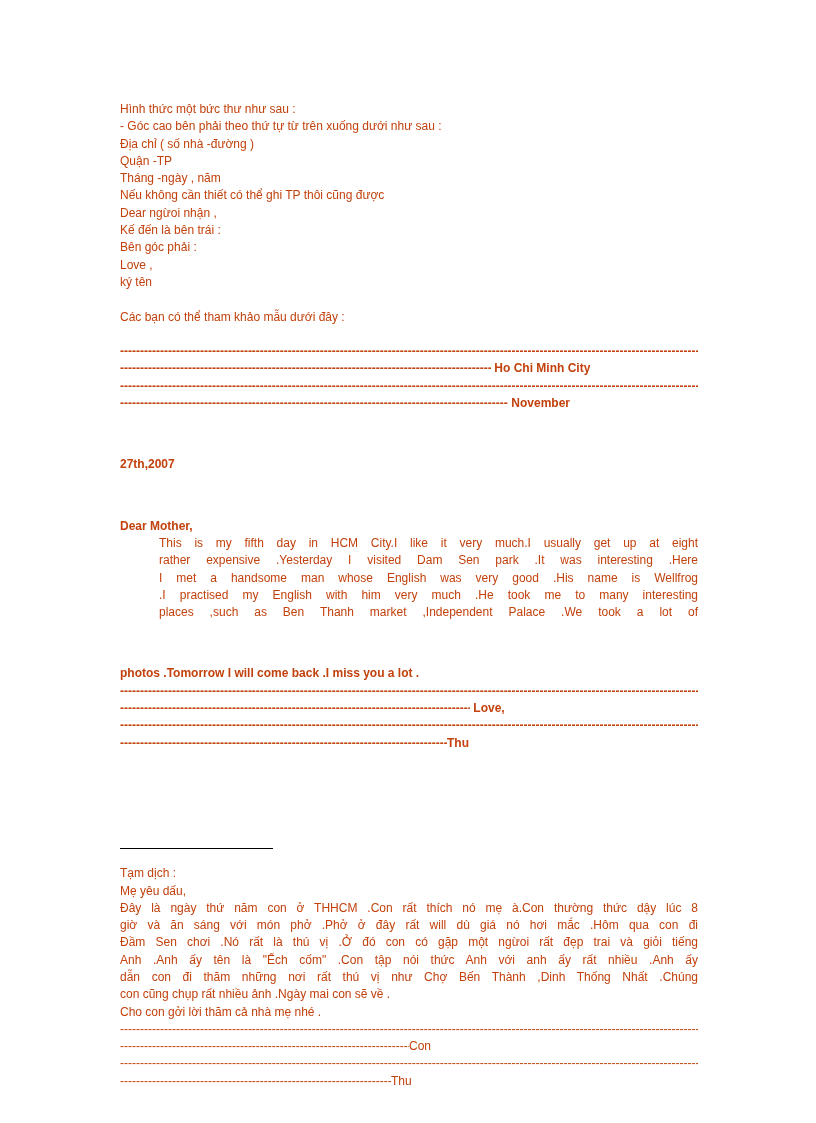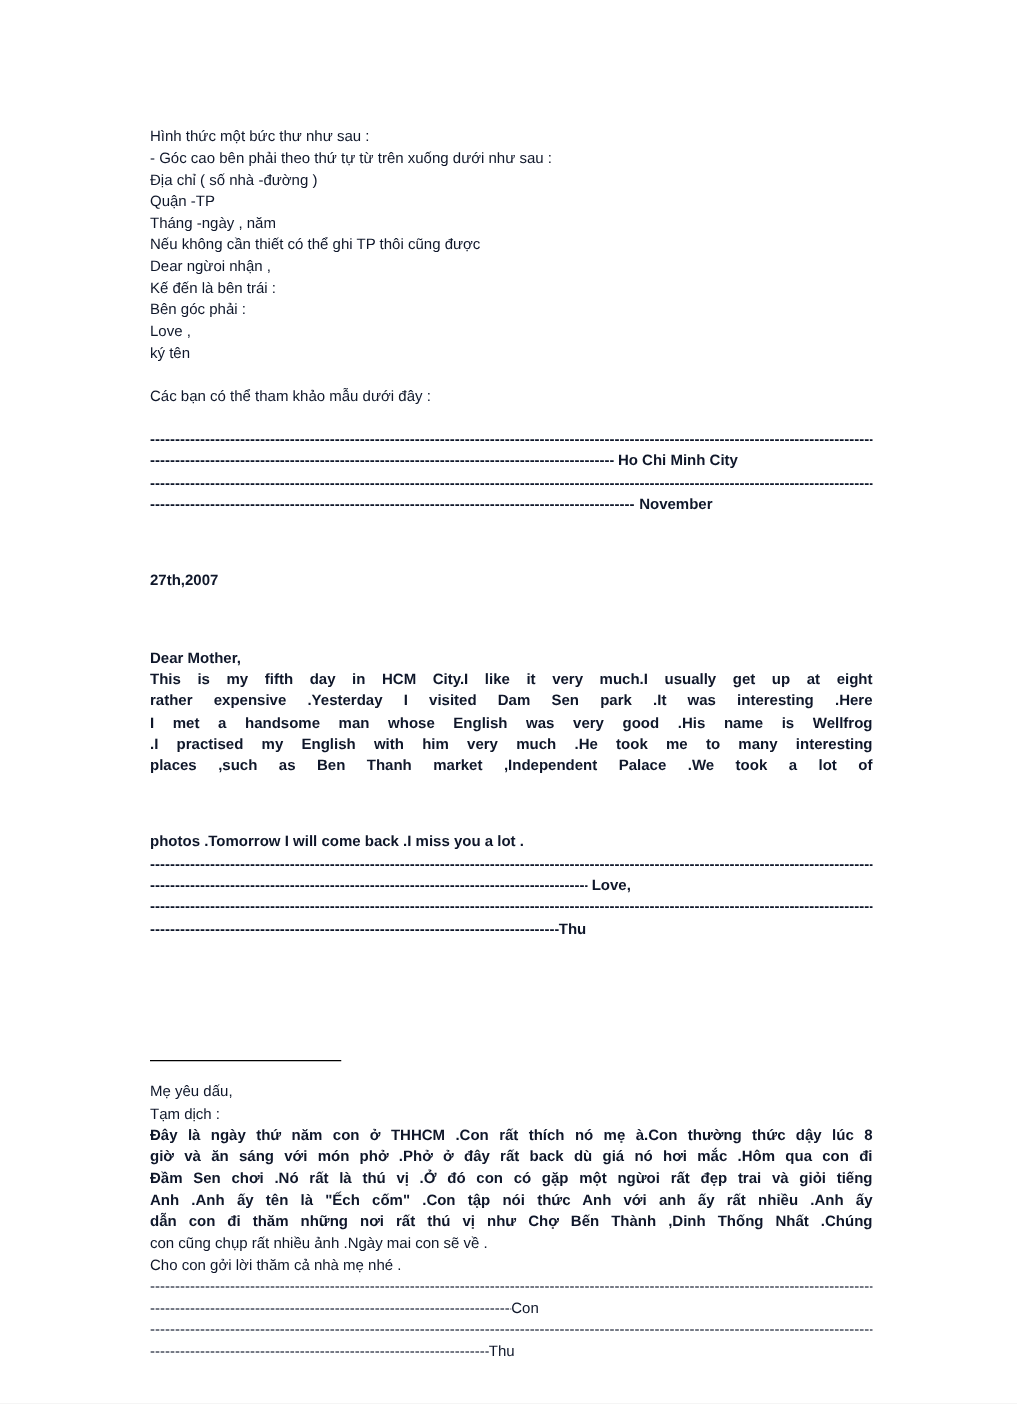--- a/index.html
+++ b/index.html
@@ -15,25 +15,25 @@
   .content {
     position: absolute;
     left: 120px;
     top: 101px;
     width: 578px;
   }
   .line {
     font-size: 12px;
     line-height: 17.3px;
     min-height: 17.3px;
-    color: #0f172a;
+    color: #c2410c;
   }
   .b  { font-weight: 700; margin-top: 44px; }
-  .pj { text-align: justify; text-align-last: justify; font-weight: bold; }
-  .bj { font-weight: 700; text-align: justify; text-align-last: justify; }
+  .pj { text-align: justify; text-align-last: justify; }
+  .bj { font-weight: 400; text-align: justify; text-align-last: justify; margin-left: 39px; }
   .dash-b { font-weight: 700; white-space: nowrap; overflow: hidden; }
   .dash-p { white-space: nowrap; overflow: hidden; }
   .dashfill {
     display: inline-block;
     overflow: hidden;
     white-space: nowrap;
     height: 17.3px;
     vertical-align: top;
   }
   .blank { height: 17.3px; }
@@ -80,24 +80,24 @@
       <div class="line bj">places ,such as Ben Thanh  market  ,Independent  Palace  .We took a lot of</div>
       <div class="line b">photos .Tomorrow  I  will  come  back .I miss  you a lot  .</div>
       <div class="line dash-b"><span class="dashfill" style="width: 578px;">----------------------------------------------------------------------------------------------------------------------------------------------------------------</span></div>
       <div class="line dash-b"><span class="dashfill" style="width: 350px;">----------------------------------------------------------------------------------------------------------------------------------------------------------------</span><span> Love,</span></div>
       <div class="line dash-b"><span class="dashfill" style="width: 578px;">----------------------------------------------------------------------------------------------------------------------------------------------------------------</span></div>
       <div class="line dash-b"><span class="dashfill" style="width: 327px;">----------------------------------------------------------------------------------------------------------------------------------------------------------------</span><span>Thu</span></div>
       <div class="line gap"></div>
       <div class="line rule">
         <span class="rulebar"></span>
       </div>
+      <div class="line p">Tạm  dịch :</div>
       <div class="line p">Mẹ yêu dấu,</div>
-      <div class="line p">Tạm  dịch :</div>
       <div class="line pj">Đây  là ngày  thứ năm  con ở THHCM  .Con rất thích nó mẹ  à.Con thường thức dậy lúc 8</div>
-      <div class="line pj">giờ và ăn sáng với món  phở .Phở ở đây rất back dù giá nó hơi mắc  .Hôm  qua con đi</div>
+      <div class="line pj">giờ và ăn sáng với món  phở .Phở ở đây rất will dù giá nó hơi mắc  .Hôm  qua con đi</div>
       <div class="line pj">Đầm  Sen chơi .Nó rất là thú vị .Ở đó con có gặp một  ngừoi rất đẹp trai và giỏi tiếng</div>
       <div class="line pj">Anh .Anh ấy tên là "Ếch cốm"  .Con tập nói thức Anh với anh ấy rất nhiều .Anh ấy</div>
       <div class="line pj">dẫn con đi thăm  những  nơi rất thú vị như  Chợ Bến  Thành ,Dinh  Thống Nhất  .Chúng</div>
       <div class="line p">con cũng chụp rất nhiều  ảnh  .Ngày mai  con sẽ về .</div>
       <div class="line p">Cho  con gởi lời  thăm  cả nhà mẹ  nhé .</div>
       <div class="line dash-p"><span class="dashfill" style="width: 578px;">----------------------------------------------------------------------------------------------------------------------------------------------------------------</span></div>
       <div class="line dash-p"><span class="dashfill" style="width: 289px;">----------------------------------------------------------------------------------------------------------------------------------------------------------------</span><span>Con</span></div>
       <div class="line dash-p"><span class="dashfill" style="width: 578px;">----------------------------------------------------------------------------------------------------------------------------------------------------------------</span></div>
       <div class="line dash-p"><span class="dashfill" style="width: 271px;">----------------------------------------------------------------------------------------------------------------------------------------------------------------</span><span>Thu</span></div>
     </div>

